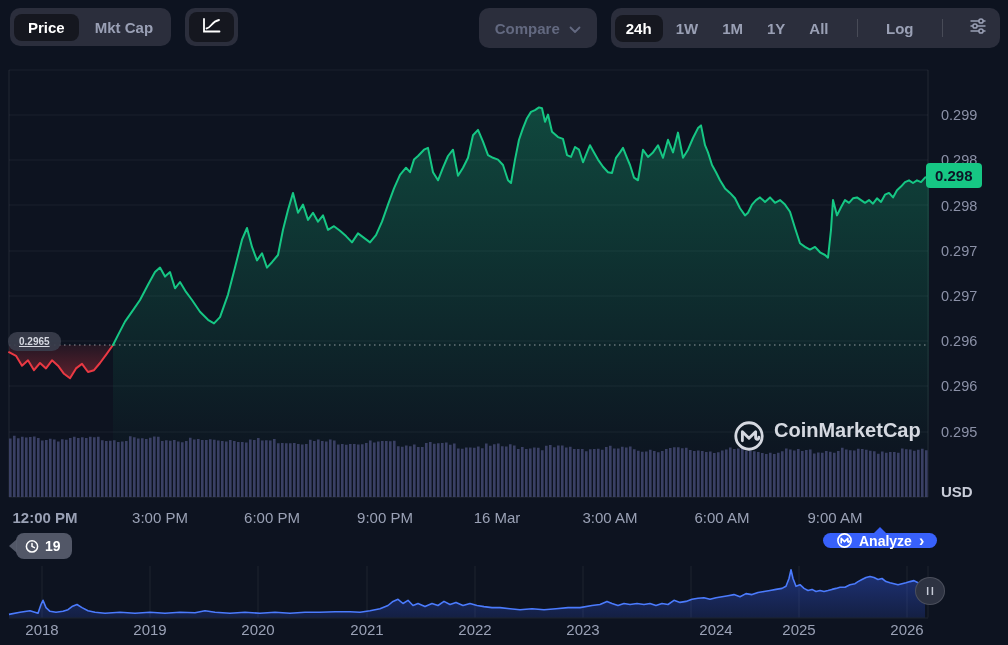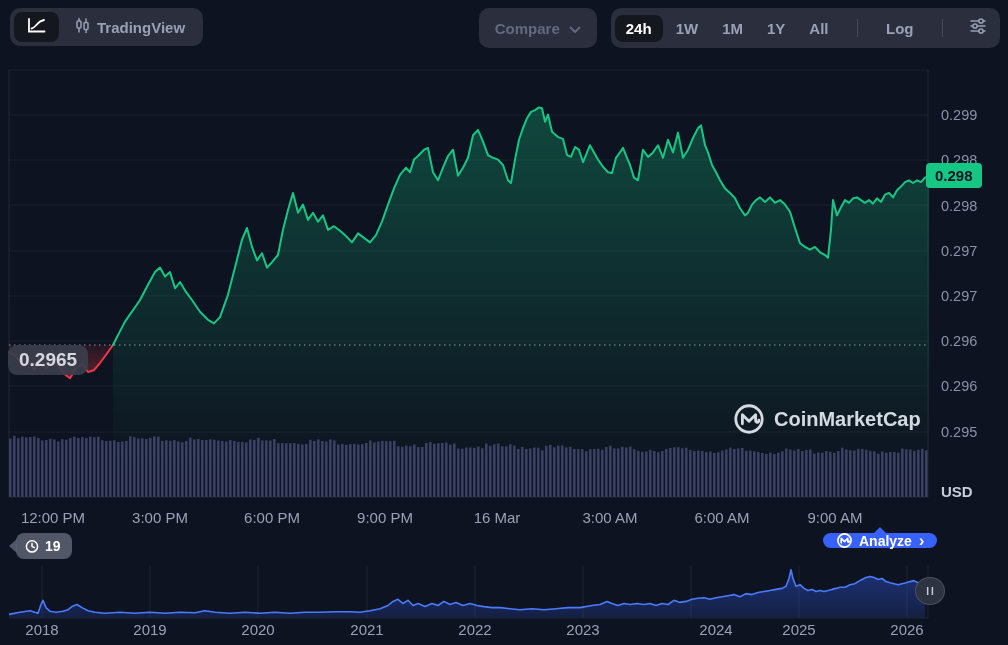--- a/index.html
+++ b/index.html
@@ -21,25 +21,25 @@
   .v-divider{width:1.5px;height:18px;background:rgba(255,255,255,0.14);margin:0 5px;}
   .icon-btn{display:flex;align-items:center;justify-content:center;padding:4px 8px;cursor:pointer;}
   
   #chart-svg{position:absolute;left:0;top:0;z-index:1;}
   
   .axis-label{position:absolute;color:#8b91a7;font-size:14.5px;font-weight:500;transform:translateY(-50%);}
   .x-label{position:absolute;top:509px;color:#9aa1b5;font-size:15px;transform:translateX(-50%);}
   .year-label{position:absolute;top:621px;color:#9aa1b5;font-size:15px;transform:translateX(-50%);}
   .usd-label{position:absolute;left:941px;top:491px;transform:translateY(-50%);
        color:#c9cdd9;font-size:15px;font-weight:700;}
-  .open-badge{position:absolute;left:8px;top:345px;background:rgba(58,62,76,0.92);color:#d5d8e0;
-       font-size:19px;font-weight:600;padding:4px 11px;border-radius:9px;z-index:10;}
+  .open-badge{position:absolute;left:8px;top:332px;background:rgba(58,62,76,0.92);color:#d5d8e0;
+       font-size:10px;font-weight:600;padding:4px 11px;border-radius:9px;z-index:10;text-decoration:underline;}
   .price-badge{position:absolute;left:926px;top:163px;background:#16c784;color:#0c1426;
        font-size:15px;font-weight:700;padding:4px 9px;border-radius:4px;z-index:10;}
-  .watermark{position:absolute;left:732px;top:402px;display:flex;align-items:center;gap:8px;
+  .watermark{position:absolute;left:732px;top:419px;display:flex;align-items:flex-start;gap:8px;
        color:rgba(230,233,241,0.92);font-size:20px;font-weight:600;z-index:5;}
   .history-pill{position:absolute;left:16px;top:533px;height:26px;display:flex;align-items:center;gap:5px;
        background:rgba(88,93,110,0.92);border-radius:8px;padding:0 11px 0 8px;color:#ffffff;
        font-size:14px;font-weight:700;z-index:20;cursor:pointer;}
   .history-pill::before{content:"";position:absolute;left:-7px;top:50%;transform:translateY(-50%);
        border-top:7px solid transparent;border-bottom:7px solid transparent;
        border-right:8px solid rgba(88,93,110,0.92);}
   .analyze-btn{position:absolute;left:823px;top:533px;height:15px;display:flex;align-items:center;gap:6px;
        background:#3861fb;border-radius:15px;padding:0 13px;color:#ffffff;font-size:14px;font-weight:700;
        z-index:20;cursor:pointer;}
@@ -52,40 +52,35 @@
        z-index:20;cursor:ew-resize;padding-left:2px;}
 </style>
 </head>
 <body>
 
 <div class="stage">
 
   <div class="toolbar">
     <div class="tb-left">
       <div class="seg-group">
+        <div class="seg active">
+          <span>Price</span>
+        </div>
+        <div class="seg">
+          <span>Mkt Cap</span>
+        </div>
+      </div>
+      <div class="seg-group">
         <div class="seg active icon-seg">
           <span>
             <svg width="21" height="17" viewBox="0 0 21 17" fill="none">
               <path d="M3 2 V14.5 H18.5" stroke="#ffffff" stroke-width="1.8" stroke-linecap="round"></path>
               <path d="M5.5 11.5 C 10 11 10.5 4.5 18 3" stroke="#ffffff" stroke-width="1.8" stroke-linecap="round"></path>
             </svg>
           </span>
-        </div>
-        <div class="seg">
-          <span>
-            <svg width="15" height="17" viewBox="0 0 15 17" fill="none">
-              <line x1="4" y1="1" x2="4" y2="4" stroke="#9aa0b5" stroke-width="1.5"></line>
-              <rect x="2" y="4" width="4" height="7" rx="1" stroke="#9aa0b5" stroke-width="1.5" fill="none"></rect>
-              <line x1="4" y1="11" x2="4" y2="15.5" stroke="#9aa0b5" stroke-width="1.5"></line>
-              <line x1="11" y1="1.5" x2="11" y2="5.5" stroke="#9aa0b5" stroke-width="1.5"></line>
-              <rect x="9" y="5.5" width="4" height="7" rx="1" stroke="#9aa0b5" stroke-width="1.5" fill="none"></rect>
-              <line x1="11" y1="12.5" x2="11" y2="16" stroke="#9aa0b5" stroke-width="1.5"></line>
-            </svg>
-          </span>
-          <span>TradingView</span>
         </div>
       </div>
     </div>
     <div class="tb-right">
       <div class="btn-compare">
         <span>Compare</span>
         <span>
           <svg width="12" height="8" viewBox="0 0 12 8" fill="none">
             <path d="M1.5 1.5 L6 6 L10.5 1.5" stroke="#636980" stroke-width="1.8" stroke-linecap="round" stroke-linejoin="round"></path>
           </svg>
@@ -154,21 +149,21 @@
       <div class="axis-label" style="left: 941px; top: 115px;">0.299</div>
       <div class="axis-label" style="left: 941px; top: 160px;">0.298</div>
       <div class="axis-label" style="left: 941px; top: 206px;">0.298</div>
       <div class="axis-label" style="left: 941px; top: 251px;">0.297</div>
       <div class="axis-label" style="left: 941px; top: 296px;">0.297</div>
       <div class="axis-label" style="left: 941px; top: 341px;">0.296</div>
       <div class="axis-label" style="left: 941px; top: 386px;">0.296</div>
       <div class="axis-label" style="left: 941px; top: 432px;">0.295</div>
     </div>
   <div id="x-axis">
-      <div class="x-label" style="left: 53px;">12:00 PM</div>
+      <div class="x-label" style="left: 45px; font-weight: bold;">12:00 PM</div>
       <div class="x-label" style="left: 160px;">3:00 PM</div>
       <div class="x-label" style="left: 272px;">6:00 PM</div>
       <div class="x-label" style="left: 385px;">9:00 PM</div>
       <div class="x-label" style="left: 497px;">16 Mar</div>
       <div class="x-label" style="left: 610px;">3:00 AM</div>
       <div class="x-label" style="left: 722px;">6:00 AM</div>
       <div class="x-label" style="left: 835px;">9:00 AM</div>
     </div>
   <div id="year-axis">
       <div class="year-label" style="left: 42px;">2018</div>

